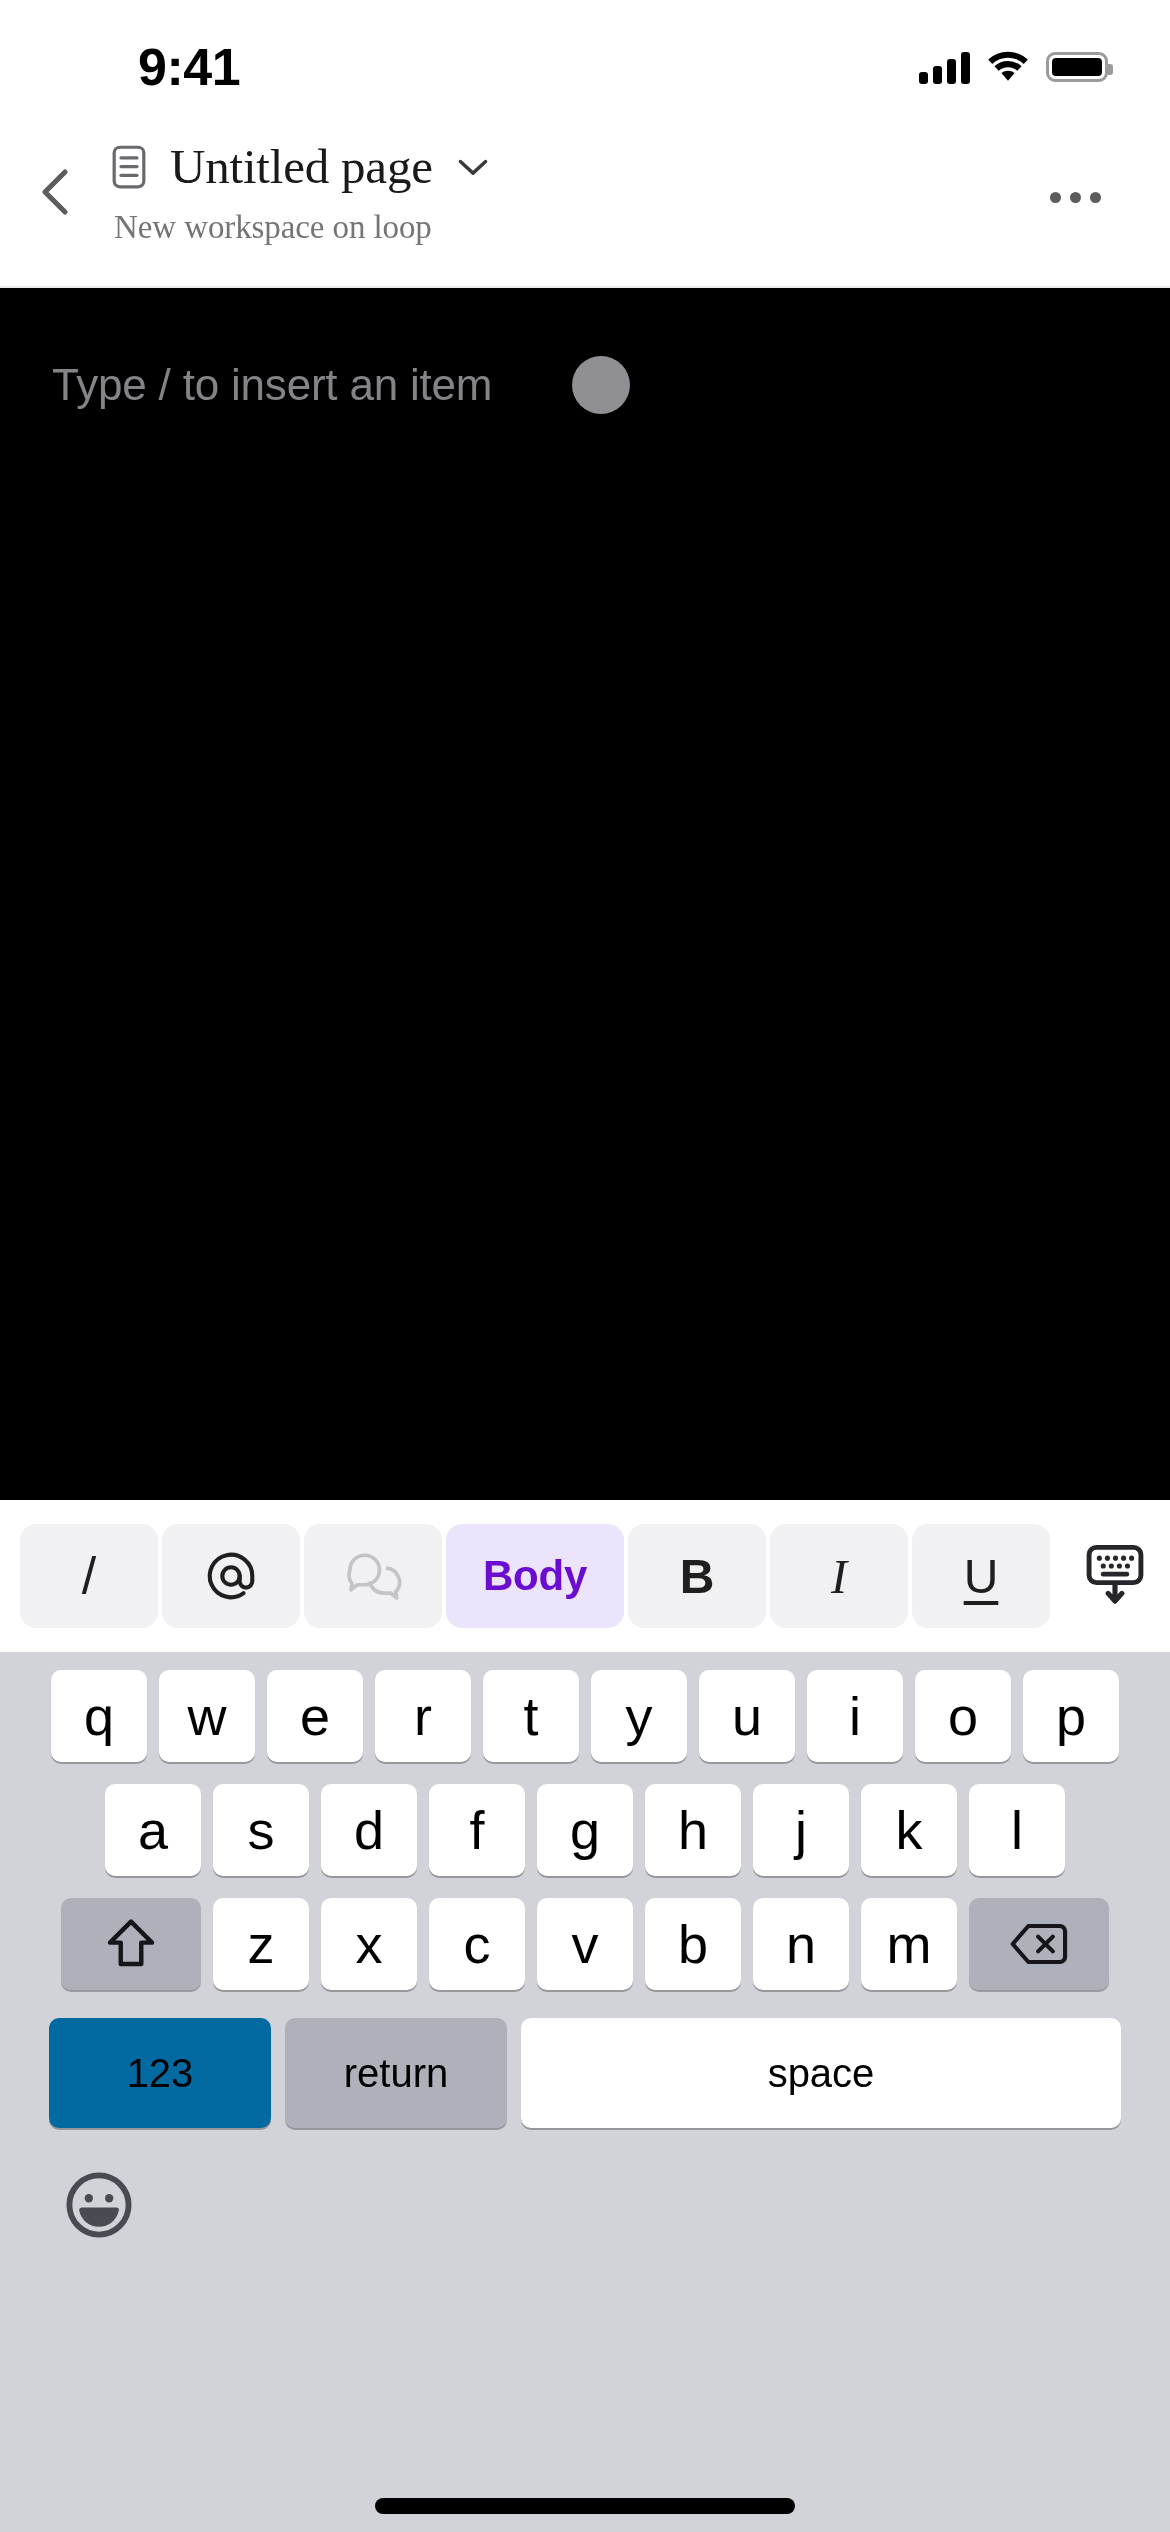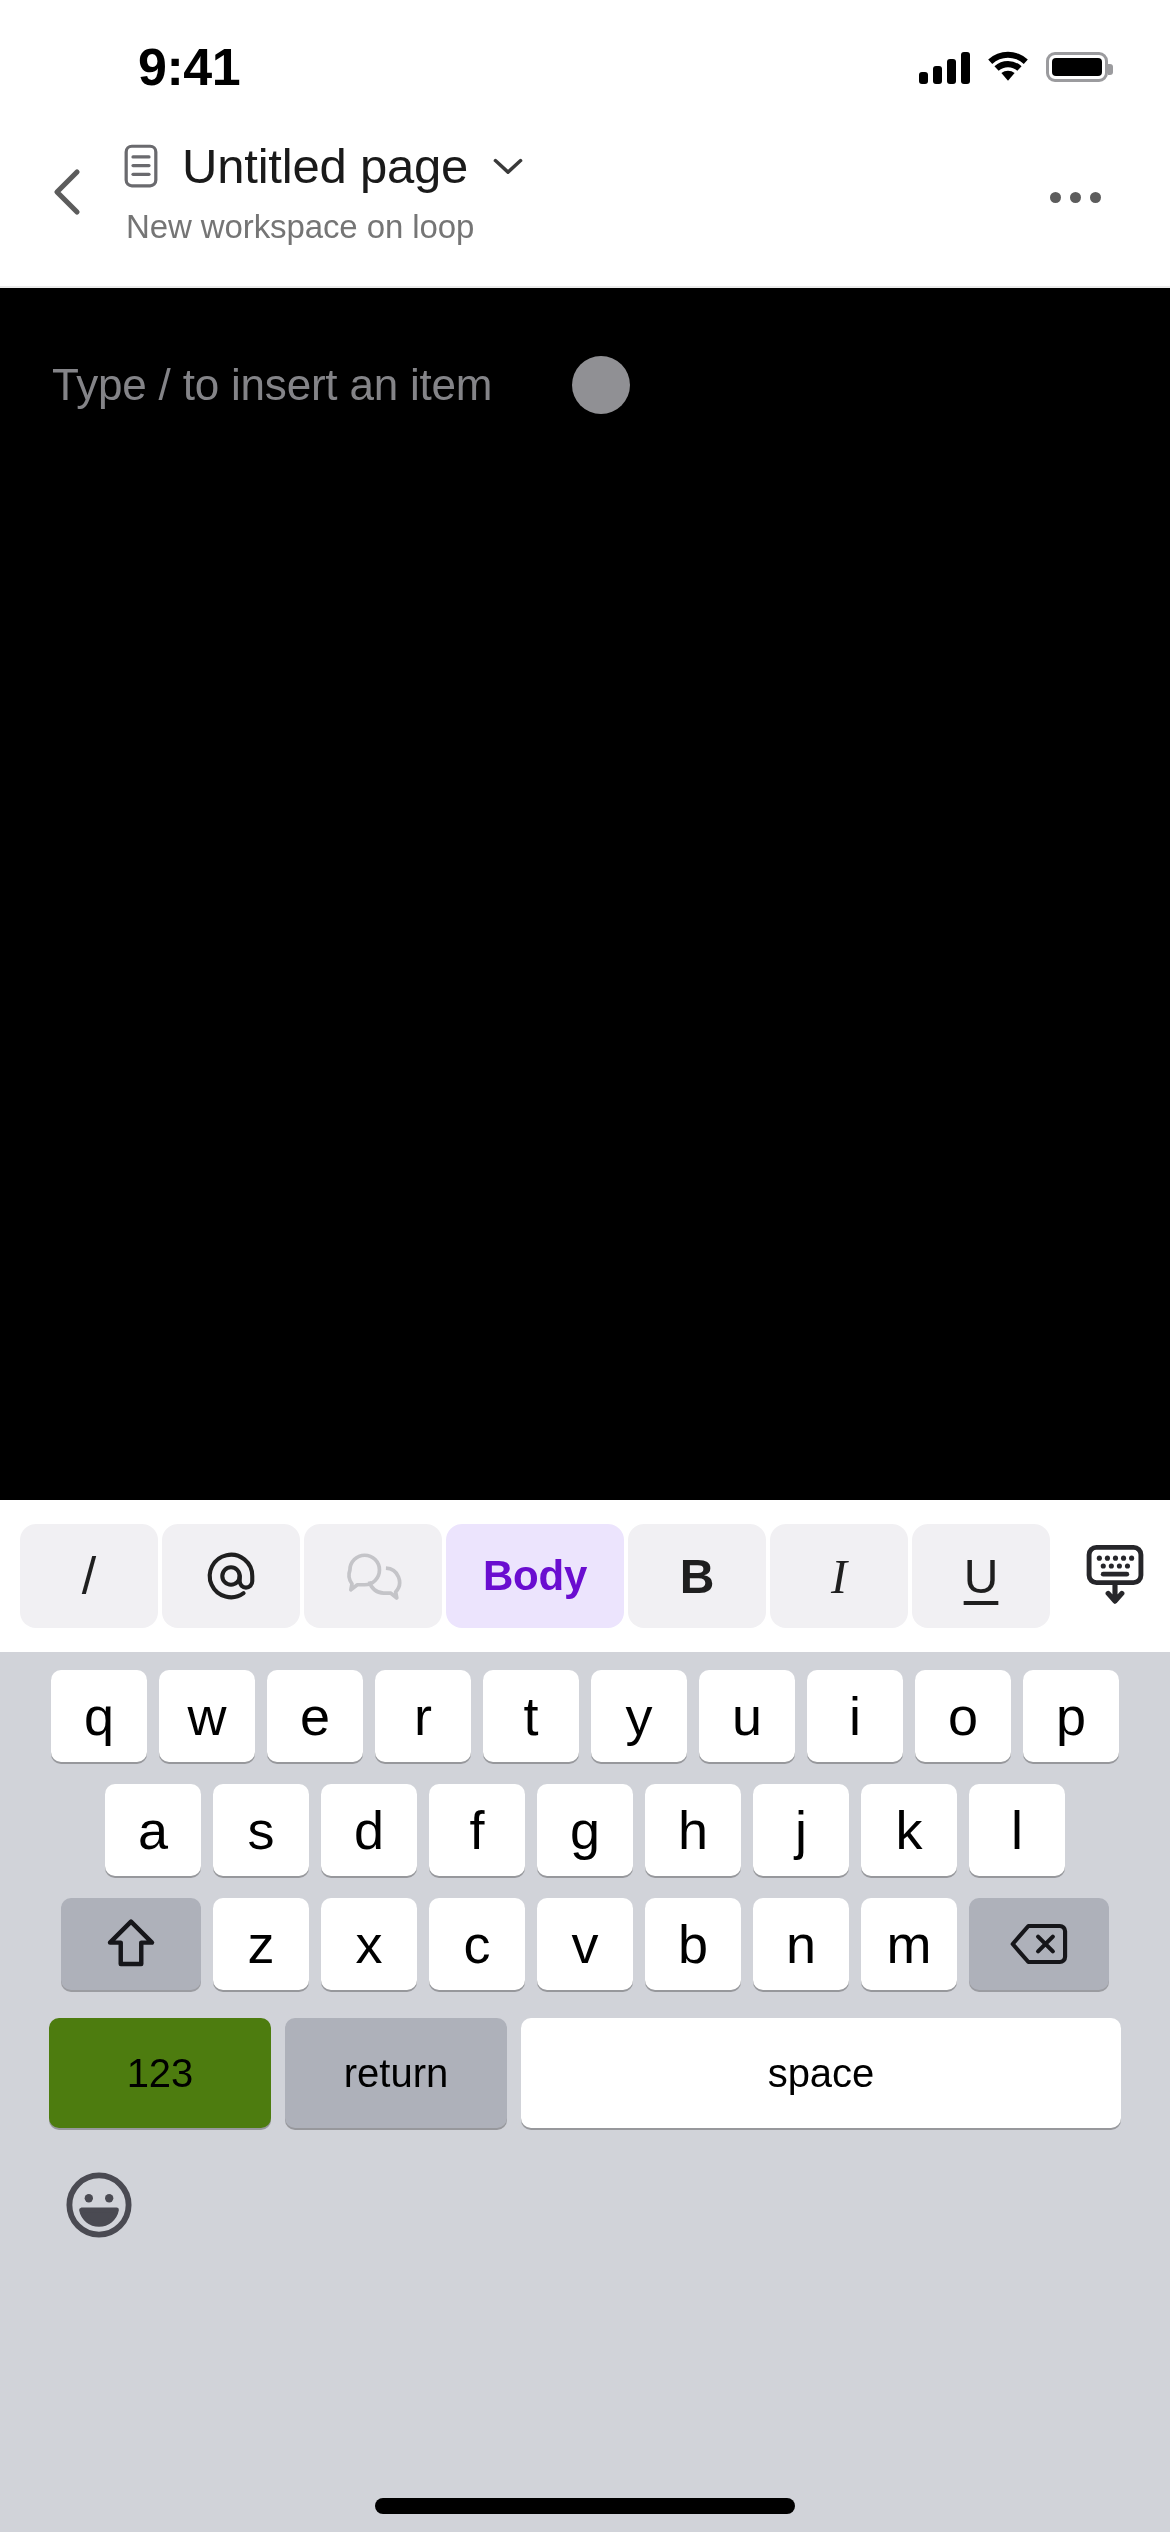--- a/index.html
+++ b/index.html
@@ -65,23 +65,24 @@
     background: #9b9b9e;
     border-radius: 0 3px 3px 0;
   }
   .battery-fill { width: 100%; height: 100%; background: #000; border-radius: 4px; }
 
   
   .header {
     flex: 0 0 168px;
     display: flex;
     align-items: flex-start;
-    padding: 12px 0 0 12px;
+    padding: 12px 0 0 0;
     border-bottom: 2px solid #ebebeb;
     position: relative;
+    font-family: Liberation Serif, serif;
   }
   .back-button {
     width: 110px;
     height: 120px;
     display: flex;
     align-items: center;
     justify-content: center;
     flex: 0 0 110px;
   }
   .chev-left { width: 36px; height: 52px; }
@@ -244,21 +245,21 @@
   }
   .krow.r1 .key { width: 96px; }
   .krow.r2 .key { width: 96px; }
   .krow.r3 .key.letter { width: 96px; }
   .key.mod {
     background: #aeb1ba;
     width: 140px;
     box-shadow: 0 2px 0 rgba(0,0,0,0.26);
   }
   .krow.r4 { gap: 14px; padding: 0 12px; margin-top: 6px; }
-  .key.num123 { background: #4d7c0f; width: 222px; height: 110px; font-size: 40px; }
+  .key.num123 { background: #0369a1; width: 222px; height: 110px; font-size: 40px; }
   .key.space { width: 600px; height: 110px; font-size: 40px; }
   .key.return { background: #aeb1ba; width: 222px; height: 110px; font-size: 40px; }
   .kbd-bottom {
     flex: 1 1 auto;
     display: flex;
     align-items: flex-start;
     padding: 16px 0 0 60px;
   }
   .emoji-key {
     width: 78px; height: 78px;

